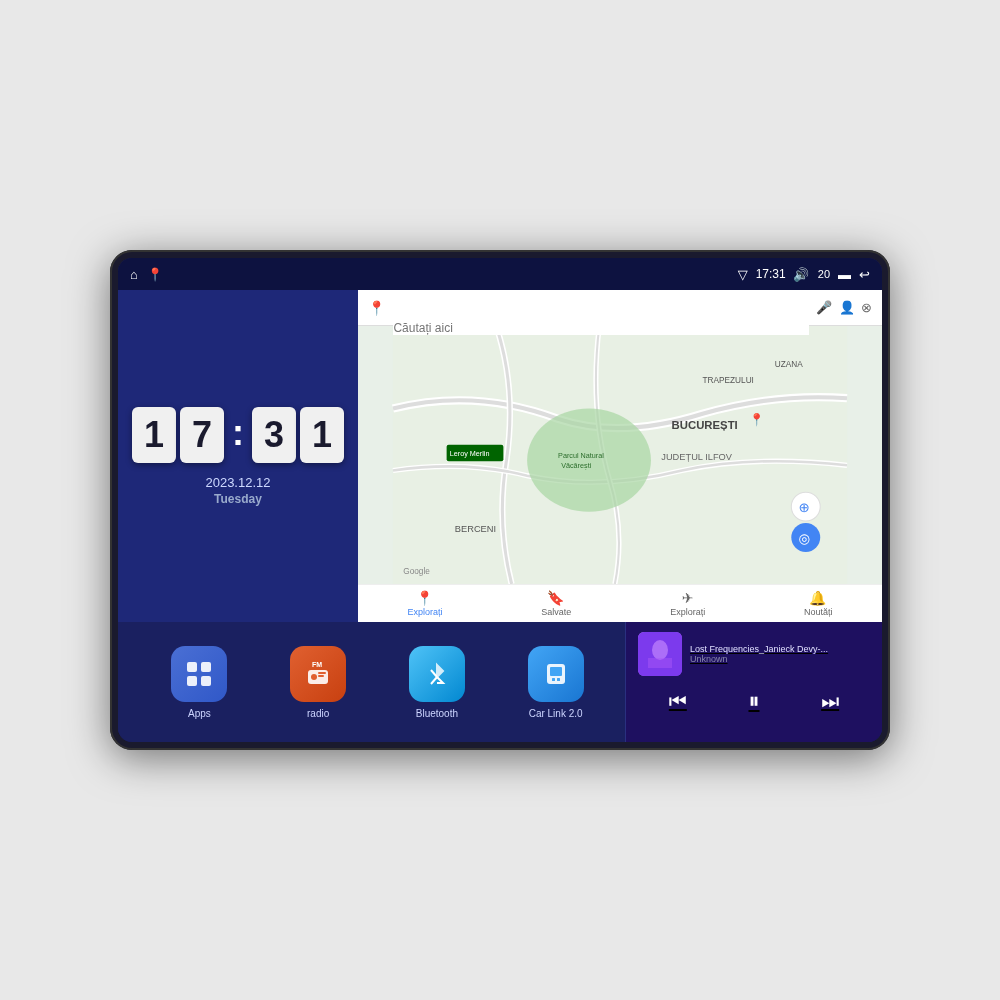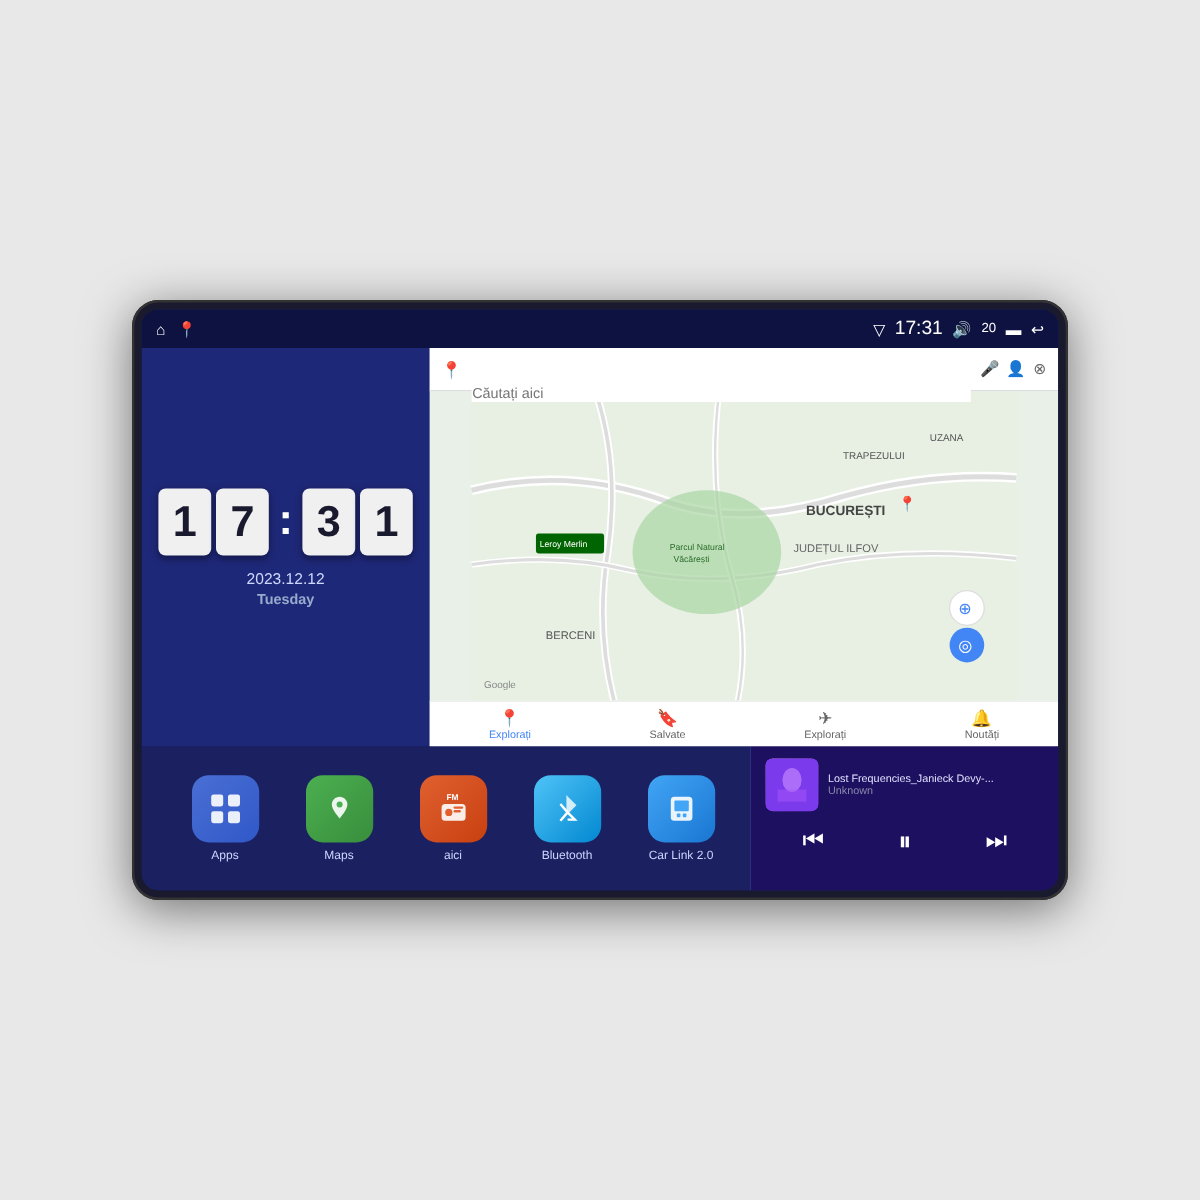--- a/index.html
+++ b/index.html
@@ -52,21 +52,21 @@
       align-items: center;
       gap: 8px;
       font-size: 11px;
       color: #fff;
     }
     .status-icon {
       color: #fff;
       font-size: 13px;
     }
     .status-time {
-      font-size: 16px;
+      font-size: 12px;
       color: #fff;
       font-weight: 500;
     }
     .status-battery {
       font-size: 11px;
       color: #fff;
     }
 
     
     .main-content {
@@ -270,20 +270,21 @@
 
     
     .music-player {
       width: 256px;
       background: #1e1060;
       display: flex;
       flex-direction: column;
       padding: 10px 12px;
       gap: 6px;
       flex-shrink: 0;
+      text-decoration: underline;
     }
 
     .music-info {
       display: flex;
       align-items: center;
       gap: 8px;
     }
 
     .music-thumb {
       width: 44px;
@@ -470,41 +471,32 @@
               <svg width="28" height="28" viewBox="0 0 28 28" fill="none" xmlns="http://www.w3.org/2000/svg">
                 <rect x="2" y="2" width="10" height="10" rx="2" fill="white" opacity="0.9"></rect>
                 <rect x="16" y="2" width="10" height="10" rx="2" fill="white" opacity="0.9"></rect>
                 <rect x="2" y="16" width="10" height="10" rx="2" fill="white" opacity="0.9"></rect>
                 <rect x="16" y="16" width="10" height="10" rx="2" fill="white" opacity="0.9"></rect>
               </svg>
             </div>
             <span class="app-label">Apps</span>
           </div>
 
-          <div class="app-icon-item">
-            <div class="app-icon-box app-maps">
-              <svg width="28" height="28" viewBox="0 0 28 28" fill="none" xmlns="http://www.w3.org/2000/svg">
-                <path d="M14 4C10.5 4 7.5 7 7.5 10.5C7.5 15 14 22 14 22C14 22 20.5 15 20.5 10.5C20.5 7 17.5 4 14 4Z" fill="white" opacity="0.9"></path>
-                <circle cx="14" cy="10.5" r="2.5" fill="#4caf50"></circle>
-              </svg>
-            </div>
-            <span class="app-label">Maps</span>
-          </div>
 
           <div class="app-icon-item">
             <div class="app-icon-box app-radio">
               <svg width="28" height="28" viewBox="0 0 28 28" fill="none" xmlns="http://www.w3.org/2000/svg">
                 <rect x="4" y="10" width="20" height="14" rx="3" fill="white" opacity="0.9"></rect>
                 <circle cx="10" cy="17" r="3" fill="#e06030"></circle>
                 <rect x="14" y="12" width="8" height="2" rx="1" fill="#e06030"></rect>
                 <rect x="14" y="15" width="6" height="2" rx="1" fill="#e06030"></rect>
                 <text x="8" y="7" font-size="7" fill="white" font-family="Arial" font-weight="bold">FM</text>
               </svg>
             </div>
-            <span class="app-label">aici</span>
+            <span class="app-label">radio</span>
           </div>
 
           <div class="app-icon-item">
             <div class="app-icon-box app-bluetooth">
               <svg width="28" height="28" viewBox="0 0 28 28" fill="none" xmlns="http://www.w3.org/2000/svg">
                 <path d="M14 5 L20 11 L14 17 L14 5Z" stroke="white" stroke-width="2" fill="white" opacity="0.8"></path>
                 <path d="M14 17 L20 23 L14 23" stroke="white" stroke-width="2" fill="none"></path>
                 <path d="M8 10 L14 17" stroke="white" stroke-width="2"></path>
                 <path d="M8 24 L14 17" stroke="white" stroke-width="2"></path>
               </svg>

